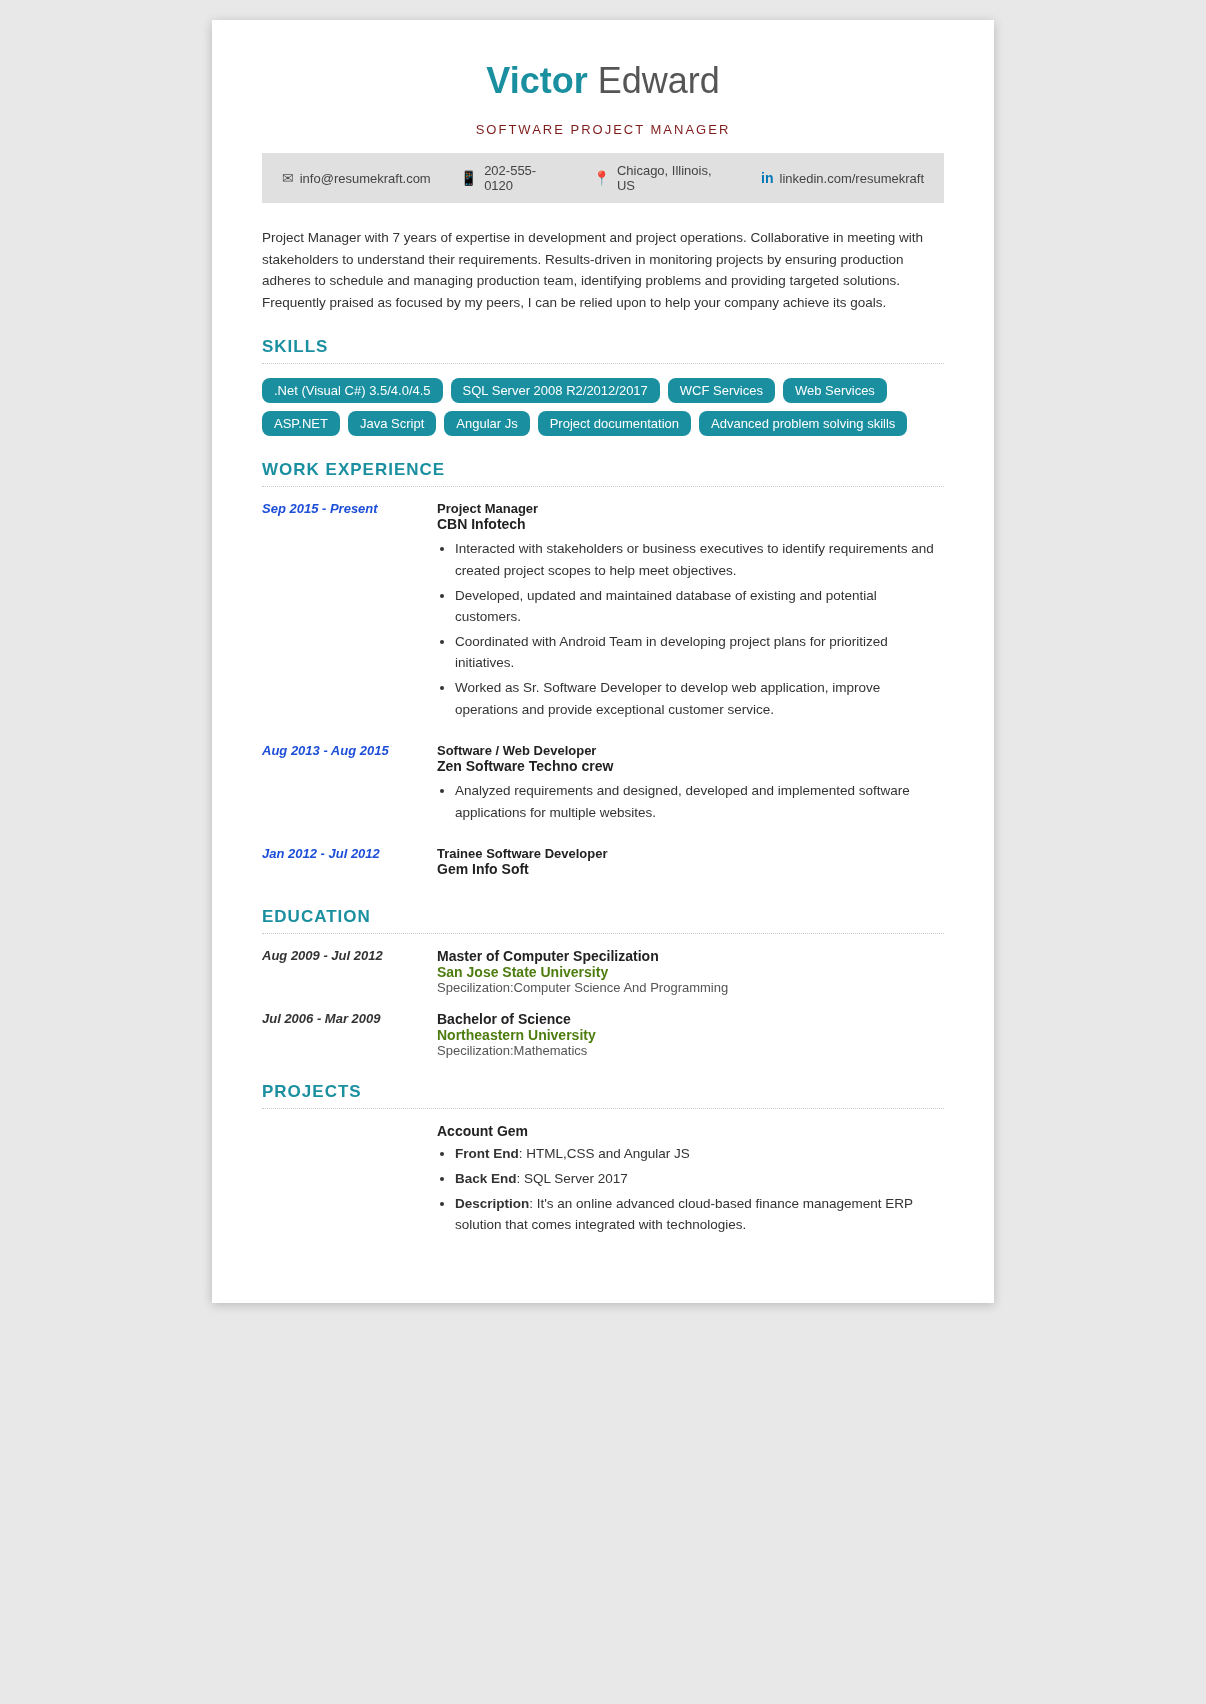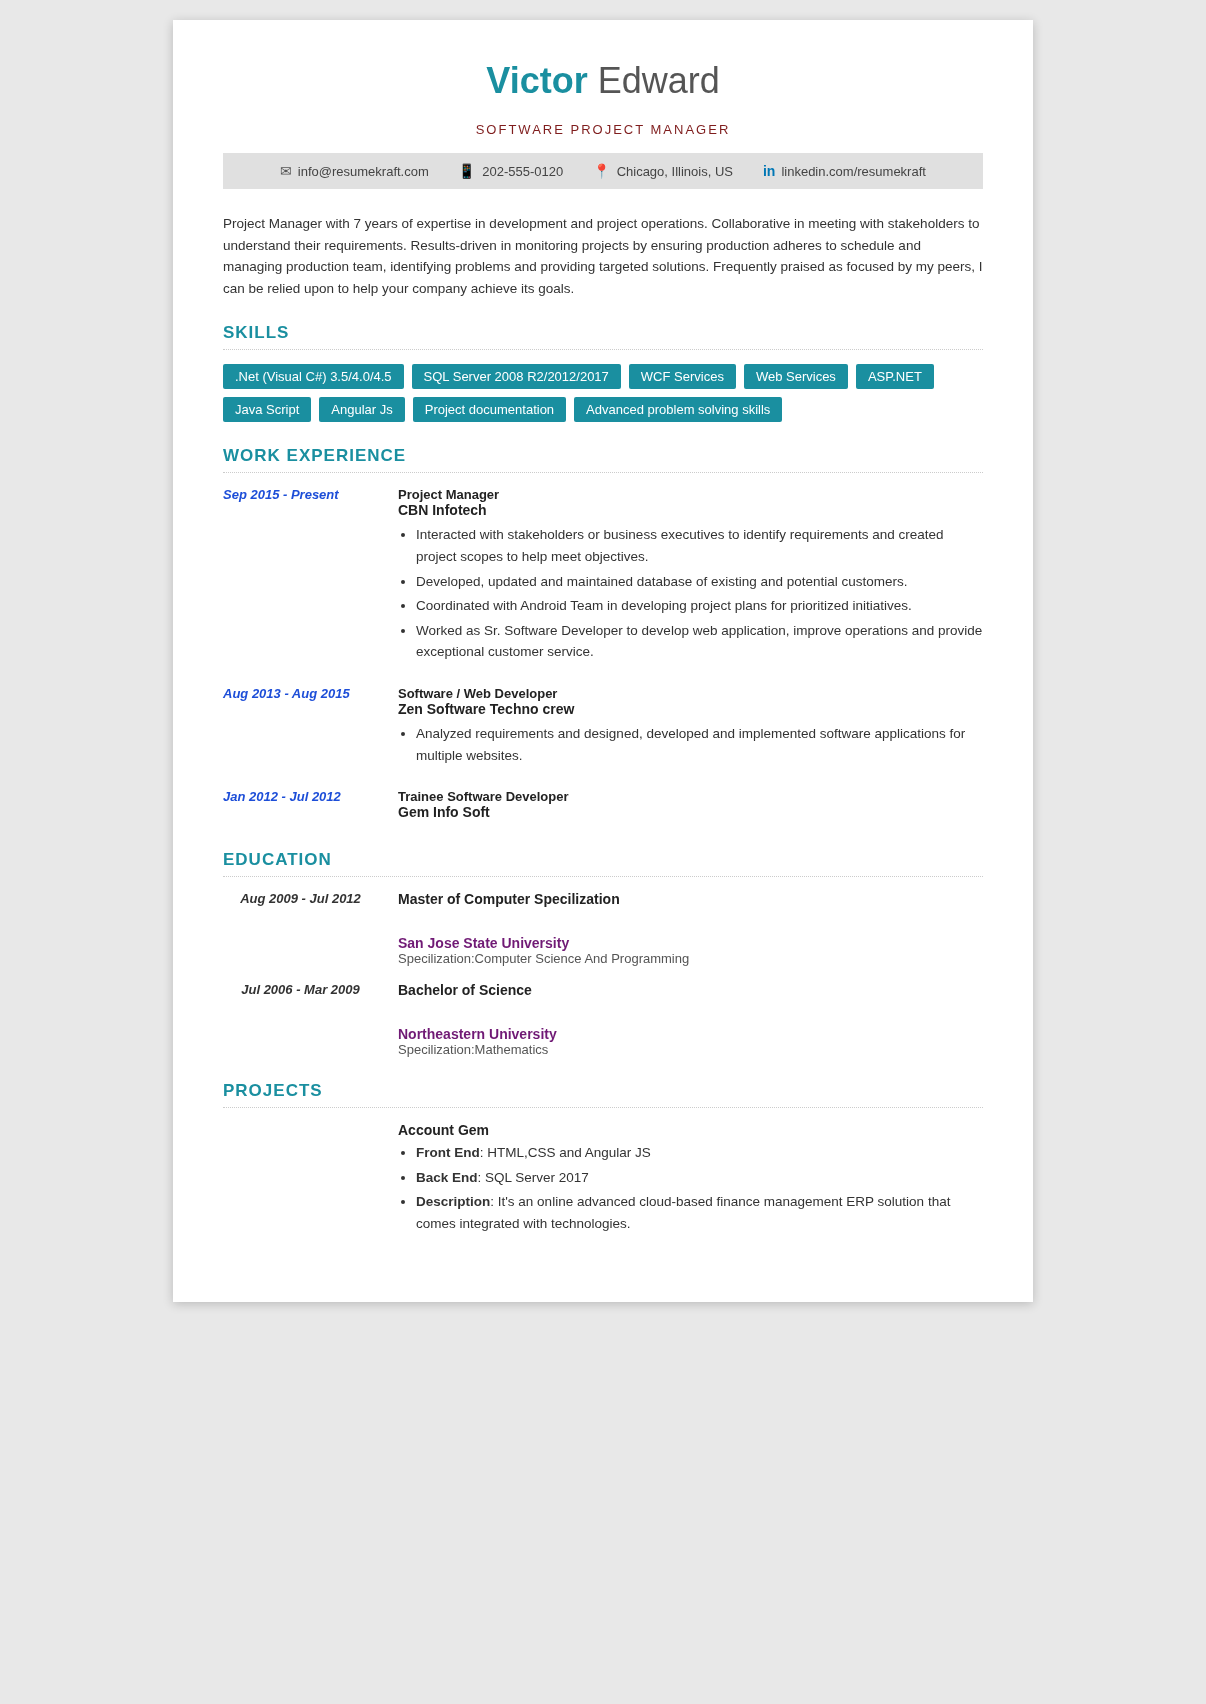--- a/index.html
+++ b/index.html
@@ -5,21 +5,21 @@
     * { margin: 0; padding: 0; box-sizing: border-box; }
     body {
       font-family: Arial, sans-serif;
       background: #e8e8e8;
       display: flex;
       justify-content: center;
       padding: 20px;
     }
     .resume {
       background: #fff;
-      width: 860px;
+      width: 782px;
       padding: 40px 50px;
       box-shadow: 0 2px 10px rgba(0,0,0,0.2);
     }
     
     .header {
       text-align: center;
       margin-bottom: 16px;
     }
     .header-name {
       font-size: 36px;
@@ -85,21 +85,21 @@
     
     .skills-tags {
       display: flex;
       flex-wrap: wrap;
       gap: 8px;
     }
     .skill-tag {
       background: #1a8fa0;
       color: #fff;
       padding: 5px 12px;
-      border-radius: 2px;
+      border-radius: 8px;
       font-size: 13px;
     }
     
     .exp-item {
       display: flex;
       gap: 20px;
       margin-bottom: 20px;
     }
     .exp-date {
       font-size: 13px;
@@ -138,35 +138,33 @@
       gap: 20px;
       margin-bottom: 16px;
     }
     .edu-date {
       font-size: 13px;
       font-style: italic;
       color: #333;
       min-width: 155px;
       max-width: 155px;
       font-weight: bold;
-      text-align: center;
     }
     .edu-content {
       flex: 1;
     }
     .edu-degree {
       font-size: 14px;
       font-weight: bold;
       color: #222;
     }
     .edu-school {
       font-size: 14px;
       font-weight: bold;
-      color: #701a75;
-      margin-top: 28px;
+      color: #4d7c0f;
     }
     .edu-spec {
       font-size: 13px;
       color: #555;
     }
     
     .project-item {
       display: flex;
       gap: 20px;
     }

